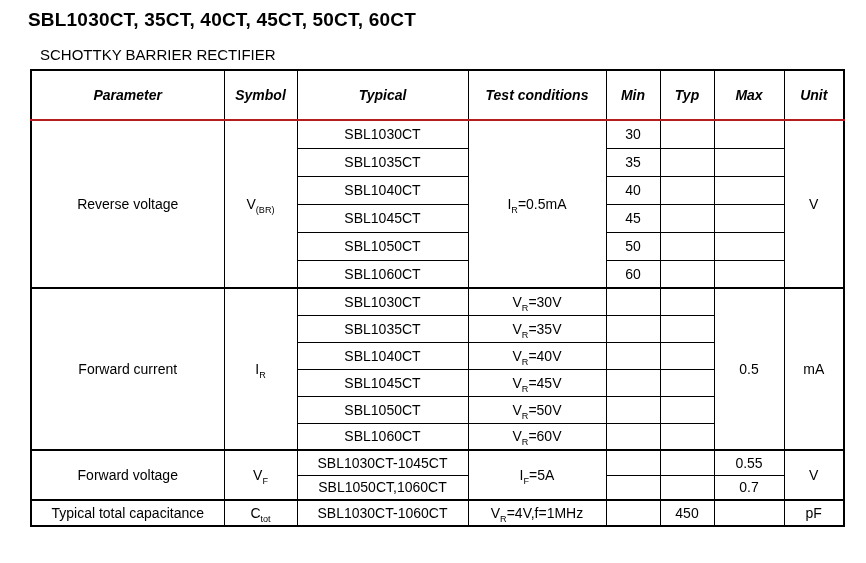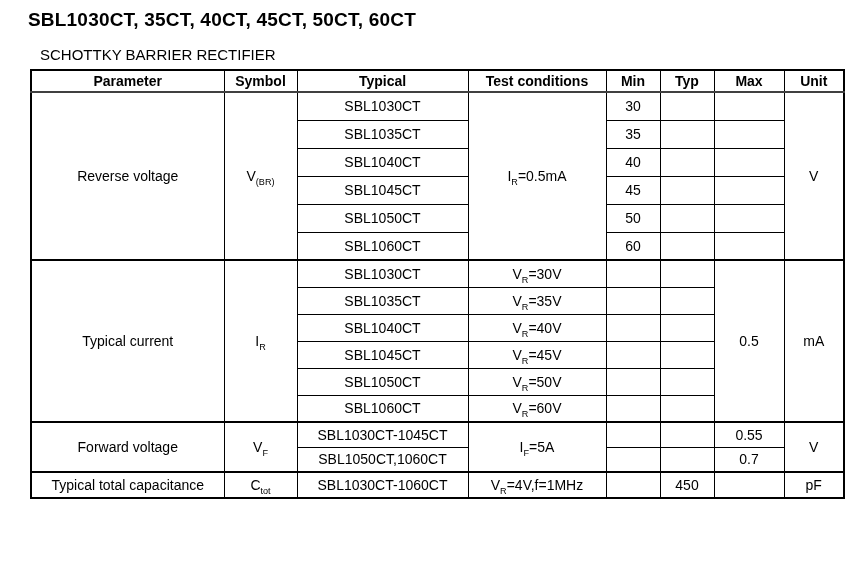--- a/index.html
+++ b/index.html
@@ -46,22 +46,23 @@
     border: 1px solid #000000;
     font-size: 14px;
     text-align: center;
     vertical-align: middle;
     padding: 0;
     overflow: hidden;
     white-space: nowrap;
   }
   table.spec th {
     font-weight: bold;
-    height: 22px;
-    border-bottom: 2px solid #404040;
+    height: 50px;
+    border-bottom: 2px solid #b91c1c;
+    font-style: italic;
   }
   tr.row { height: 28px; }
   tr.row-rc { height: 27px; }
   tr.row-fv { height: 25px; }
   tr.row-cap { height: 26px; }
   tr.sec-start td { border-top: 2px solid #000000; }
   td.param {
     text-align: left;
     padding-left: 6px;
     font-weight: normal;
@@ -137,21 +138,21 @@
         <td></td>
       </tr>
       <tr class="row">
         <td>SBL1060CT</td>
         <td>60</td>
         <td></td>
         <td></td>
       </tr>
 
       <tr class="row-rc sec-start">
-        <td class="param" rowspan="6">Typical current</td>
+        <td class="param" rowspan="6">Forward current</td>
         <td class="sym" rowspan="6"><span>I</span><sub>R</sub><span></span></td>
         <td>SBL1030CT</td>
         <td class="cond"><span>V</span><sub>R</sub><span>=30V</span></td>
         <td></td>
         <td></td>
         <td rowspan="6">0.5</td>
         <td rowspan="6">mA</td>
       </tr>
       <tr class="row-rc">
         <td>SBL1035CT</td>

